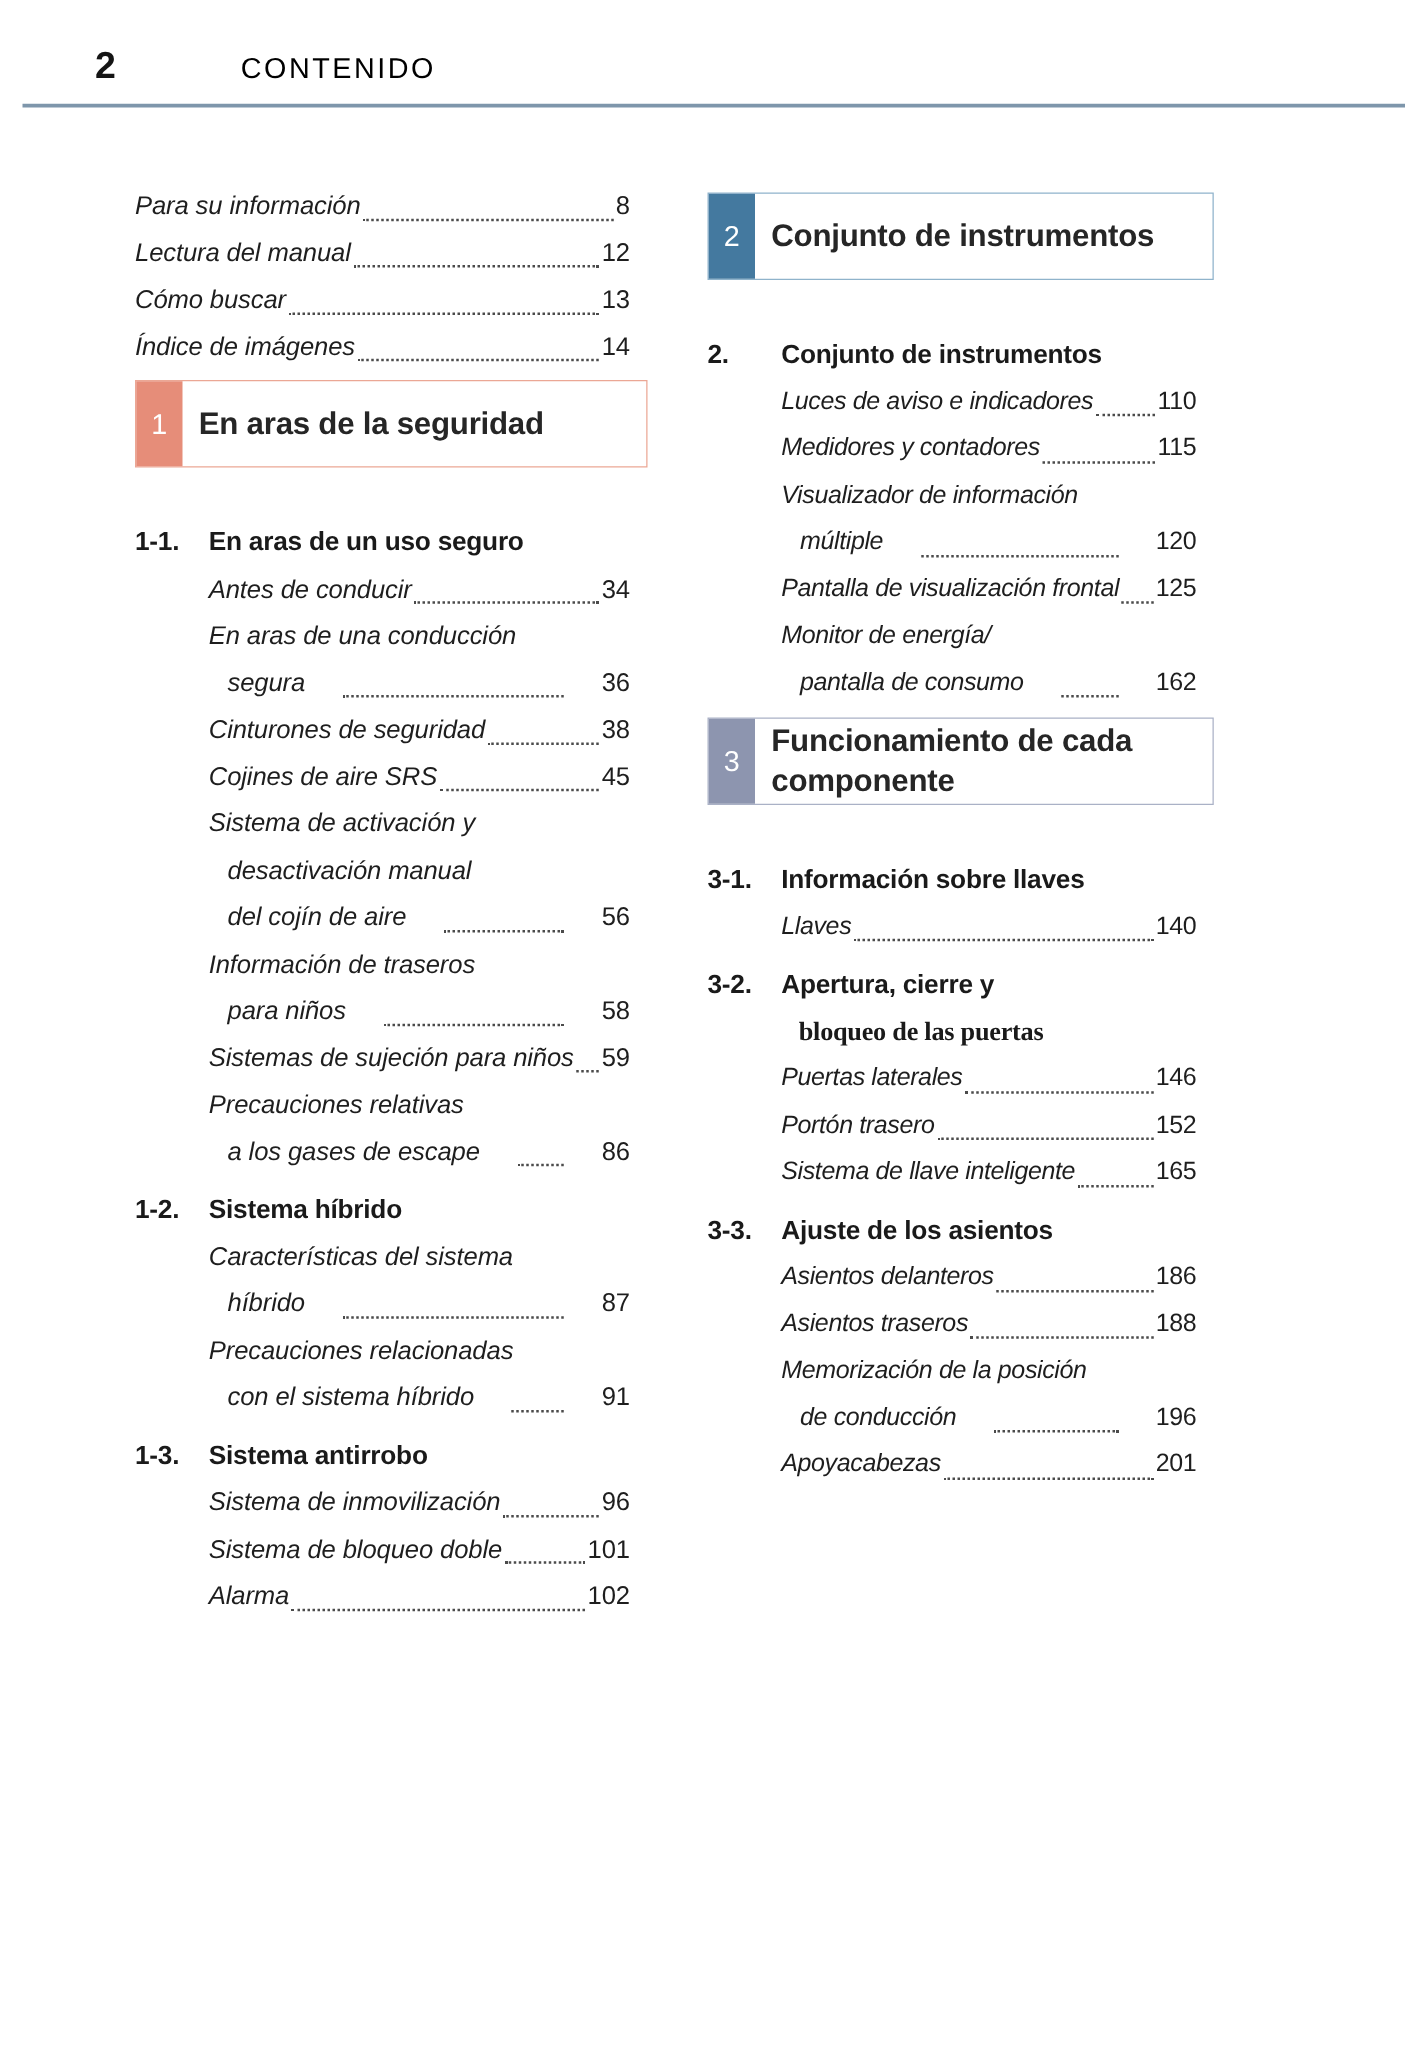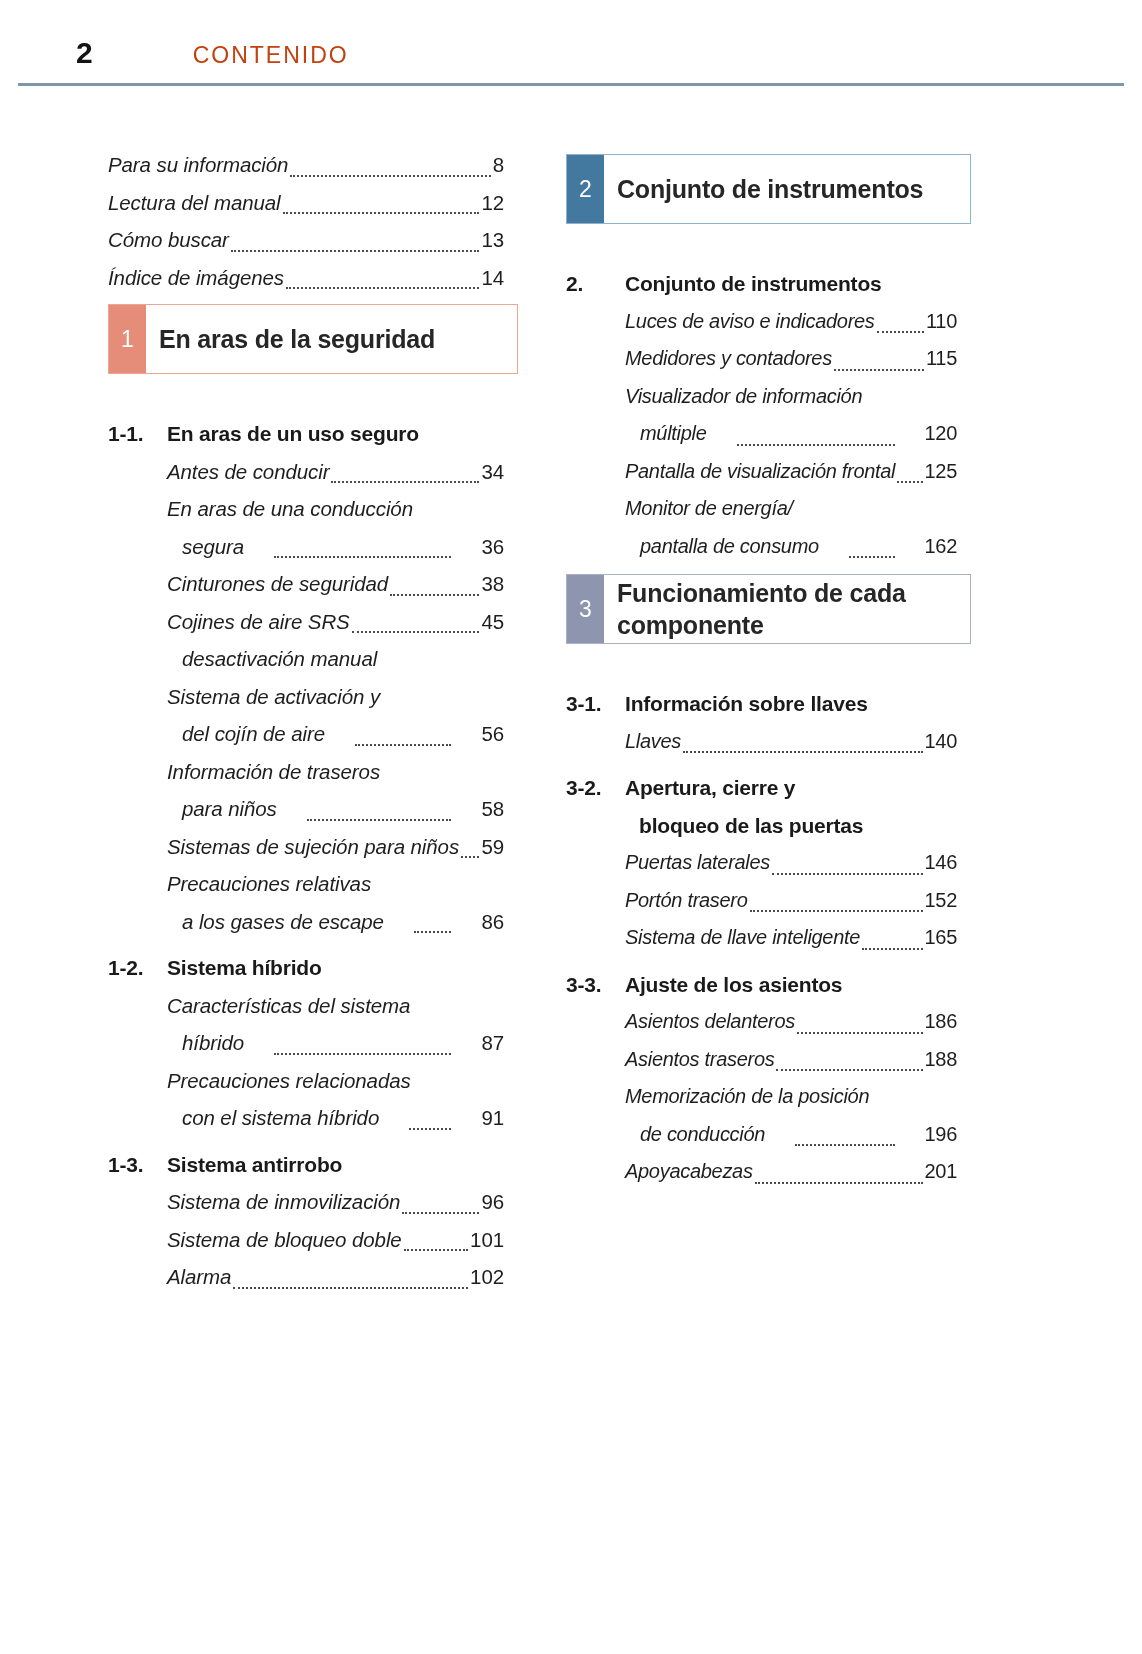--- a/index.html
+++ b/index.html
@@ -2,21 +2,21 @@
 <html><head>
 <meta charset="utf-8">
 <style>
   * { margin:0; padding:0; box-sizing:border-box; }
   html,body { background:#ffffff; }
   body { font-family:"Liberation Sans","DejaVu Sans",sans-serif; color:#1e1e1e; }
   .page { width:1142px; height:1654px; background:#fff; overflow:hidden; position:relative; }
 
   .page-header { display:flex; align-items:baseline; padding:36px 0 0 76px; }
   .page-num { font-size:30px; font-weight:bold; color:#141414; }
-  .page-title { font-size:23px; color:#c2410c; letter-spacing:2px; margin-left:100px; }
+  .page-title { font-size:23px; color:#000000; letter-spacing:2px; margin-left:100px; }
   .rule { height:3px; background:#7e96ab; margin:13px 18px 0 18px; }
 
   .content { display:flex; gap:48px; padding:60px 0 0 108px; }
   .col-left { width:410px; flex:0 0 410px; }
   .col-right { width:405px; flex:0 0 405px; }
 
   .entry-row { display:flex; align-items:baseline; font-size:20.5px; letter-spacing:-0.1px;
                line-height:37.5px; white-space:nowrap; }
   .col-right .entry-row { font-size:20px; letter-spacing:-0.3px; }
   .entry-row.cont { padding-left:15px;gap:28px; }
@@ -32,21 +32,21 @@
             margin:8px 0 41px 0; background:#fff; }
   .banner-num { flex:0 0 37px; display:flex; align-items:center; justify-content:center;
                 color:#ffffff; font-size:23px; }
   .banner-title { display:flex; flex-direction:column; justify-content:center;
                   padding-left:13px; font-weight:bold; font-size:25px; line-height:32px;
                   color:#262626; letter-spacing:-0.2px; }
 
   .group-head { display:flex; margin-top:2px; font-weight:bold; font-size:21px;
                 line-height:37.5px; letter-spacing:-0.2px; color:#1a1a1a; }
   .group-num { flex:0 0 59px; }
-  .group-title-line.cont { padding-left:14px; }
+  .group-title-line.cont { padding-left:14px;font-family:Liberation Serif, serif; }
 </style>
 </head>
 <body>
 
 <div class="page">
   <header class="page-header">
     <span class="page-num">2</span>
     <span class="page-title">CONTENIDO</span>
   </header>
   <div class="rule"></div>
@@ -122,25 +122,25 @@
             </div>
           </div>
           <div class="entry">
             <div class="entry-row">
               <span class="entry-label">Cojines de aire SRS</span>
               <span class="dots"></span>
               <span class="entry-page">45</span>
             </div>
           </div>
           <div class="entry">
+            <div class="entry-row">
+              <span class="entry-label">Sistema de activación y</span>
+            </div>
             <div class="entry-row cont">
               <span class="entry-label">desactivación manual</span>
-            </div>
-            <div class="entry-row">
-              <span class="entry-label">Sistema de activación y</span>
             </div>
             <div class="entry-row cont">
               <span class="entry-label">del cojín de aire</span>
               <span class="dots"></span>
               <span class="entry-page">56</span>
             </div>
           </div>
           <div class="entry">
             <div class="entry-row">
               <span class="entry-label">Información de traseros</span>

